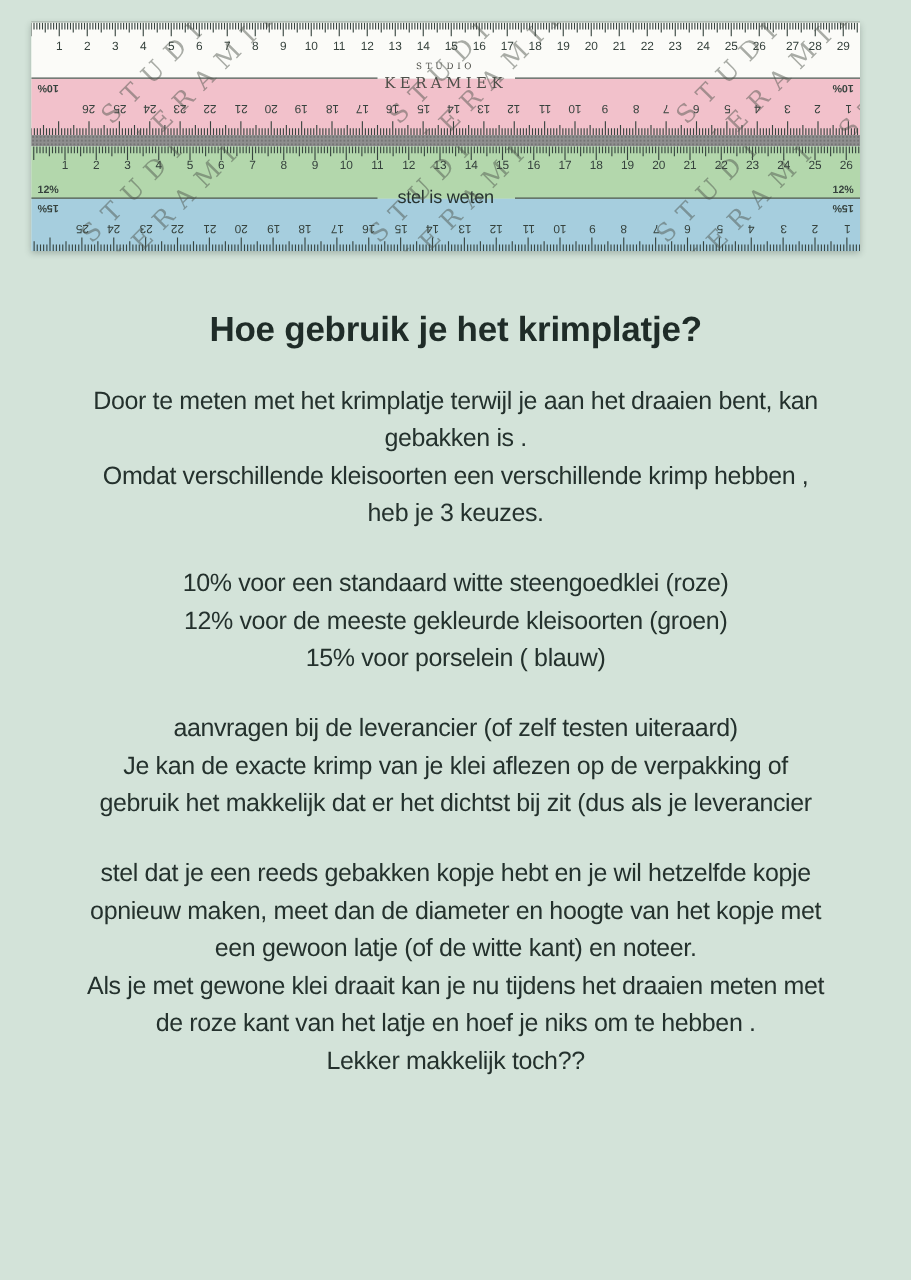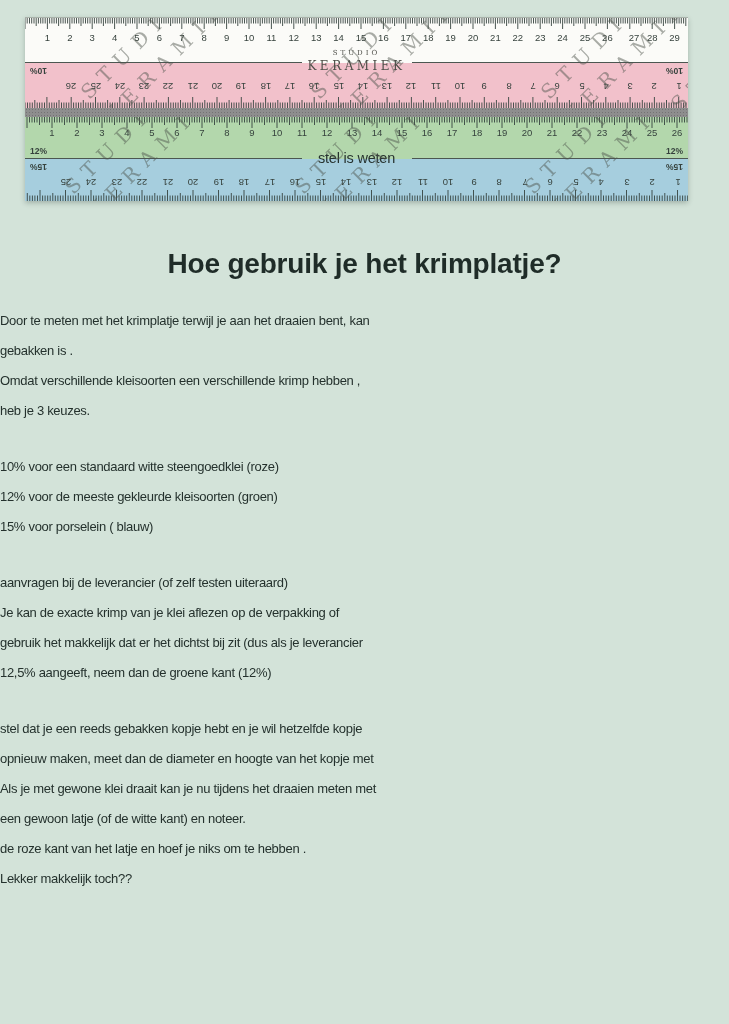--- a/index.html
+++ b/index.html
@@ -69,21 +69,21 @@
   .wm div{font-size:20px;letter-spacing:9px;}
 
   
   .title{
     margin:48px 0 0;text-align:center;
     font-size:28px;font-weight:600;letter-spacing:-0.2px;color:#1f2c28;
   }
   .article-body{margin-top:26px;}
   .para{margin-bottom:26px;}
   .line{
-    text-align:left;font-size:13px;line-height:30px;
+    text-align:center;font-size:20px;line-height:30px;
     letter-spacing:-0.3px;color:#24312d;white-space:nowrap;
   }
 </style>
 </head>
 <body>
 
 <div class="canvas">
 
   <div class="ruler">
 
@@ -281,26 +281,25 @@
         </div>
         <div class="para">
           <div class="line">10% voor een standaard witte steengoedklei (roze)</div>
           <div class="line">12% voor de meeste gekleurde kleisoorten (groen)</div>
           <div class="line">15% voor porselein ( blauw)</div>
         </div>
         <div class="para">
           <div class="line">aanvragen bij de leverancier (of zelf testen uiteraard)</div>
           <div class="line">Je kan de exacte krimp van je klei aflezen op de verpakking of</div>
           <div class="line">gebruik het makkelijk dat er het dichtst bij zit (dus als je leverancier</div>
-          <div class="line">12,5% aangeeft, neem dan de groene kant (12%)</div>
         </div>
         <div class="para">
           <div class="line">stel dat je een reeds gebakken kopje hebt en je wil hetzelfde kopje</div>
           <div class="line">opnieuw maken, meet dan de diameter en hoogte van het kopje met</div>
+          <div class="line">een gewoon latje (of de witte kant) en noteer.</div>
           <div class="line">Als je met gewone klei draait kan je nu tijdens het draaien meten met</div>
-          <div class="line">een gewoon latje (of de witte kant) en noteer.</div>
           <div class="line">de roze kant van het latje en hoef je niks om te hebben .</div>
           <div class="line">Lekker makkelijk toch??</div>
         </div>
       </div>
   </div>
 
 </div>
 
 </body></html>

